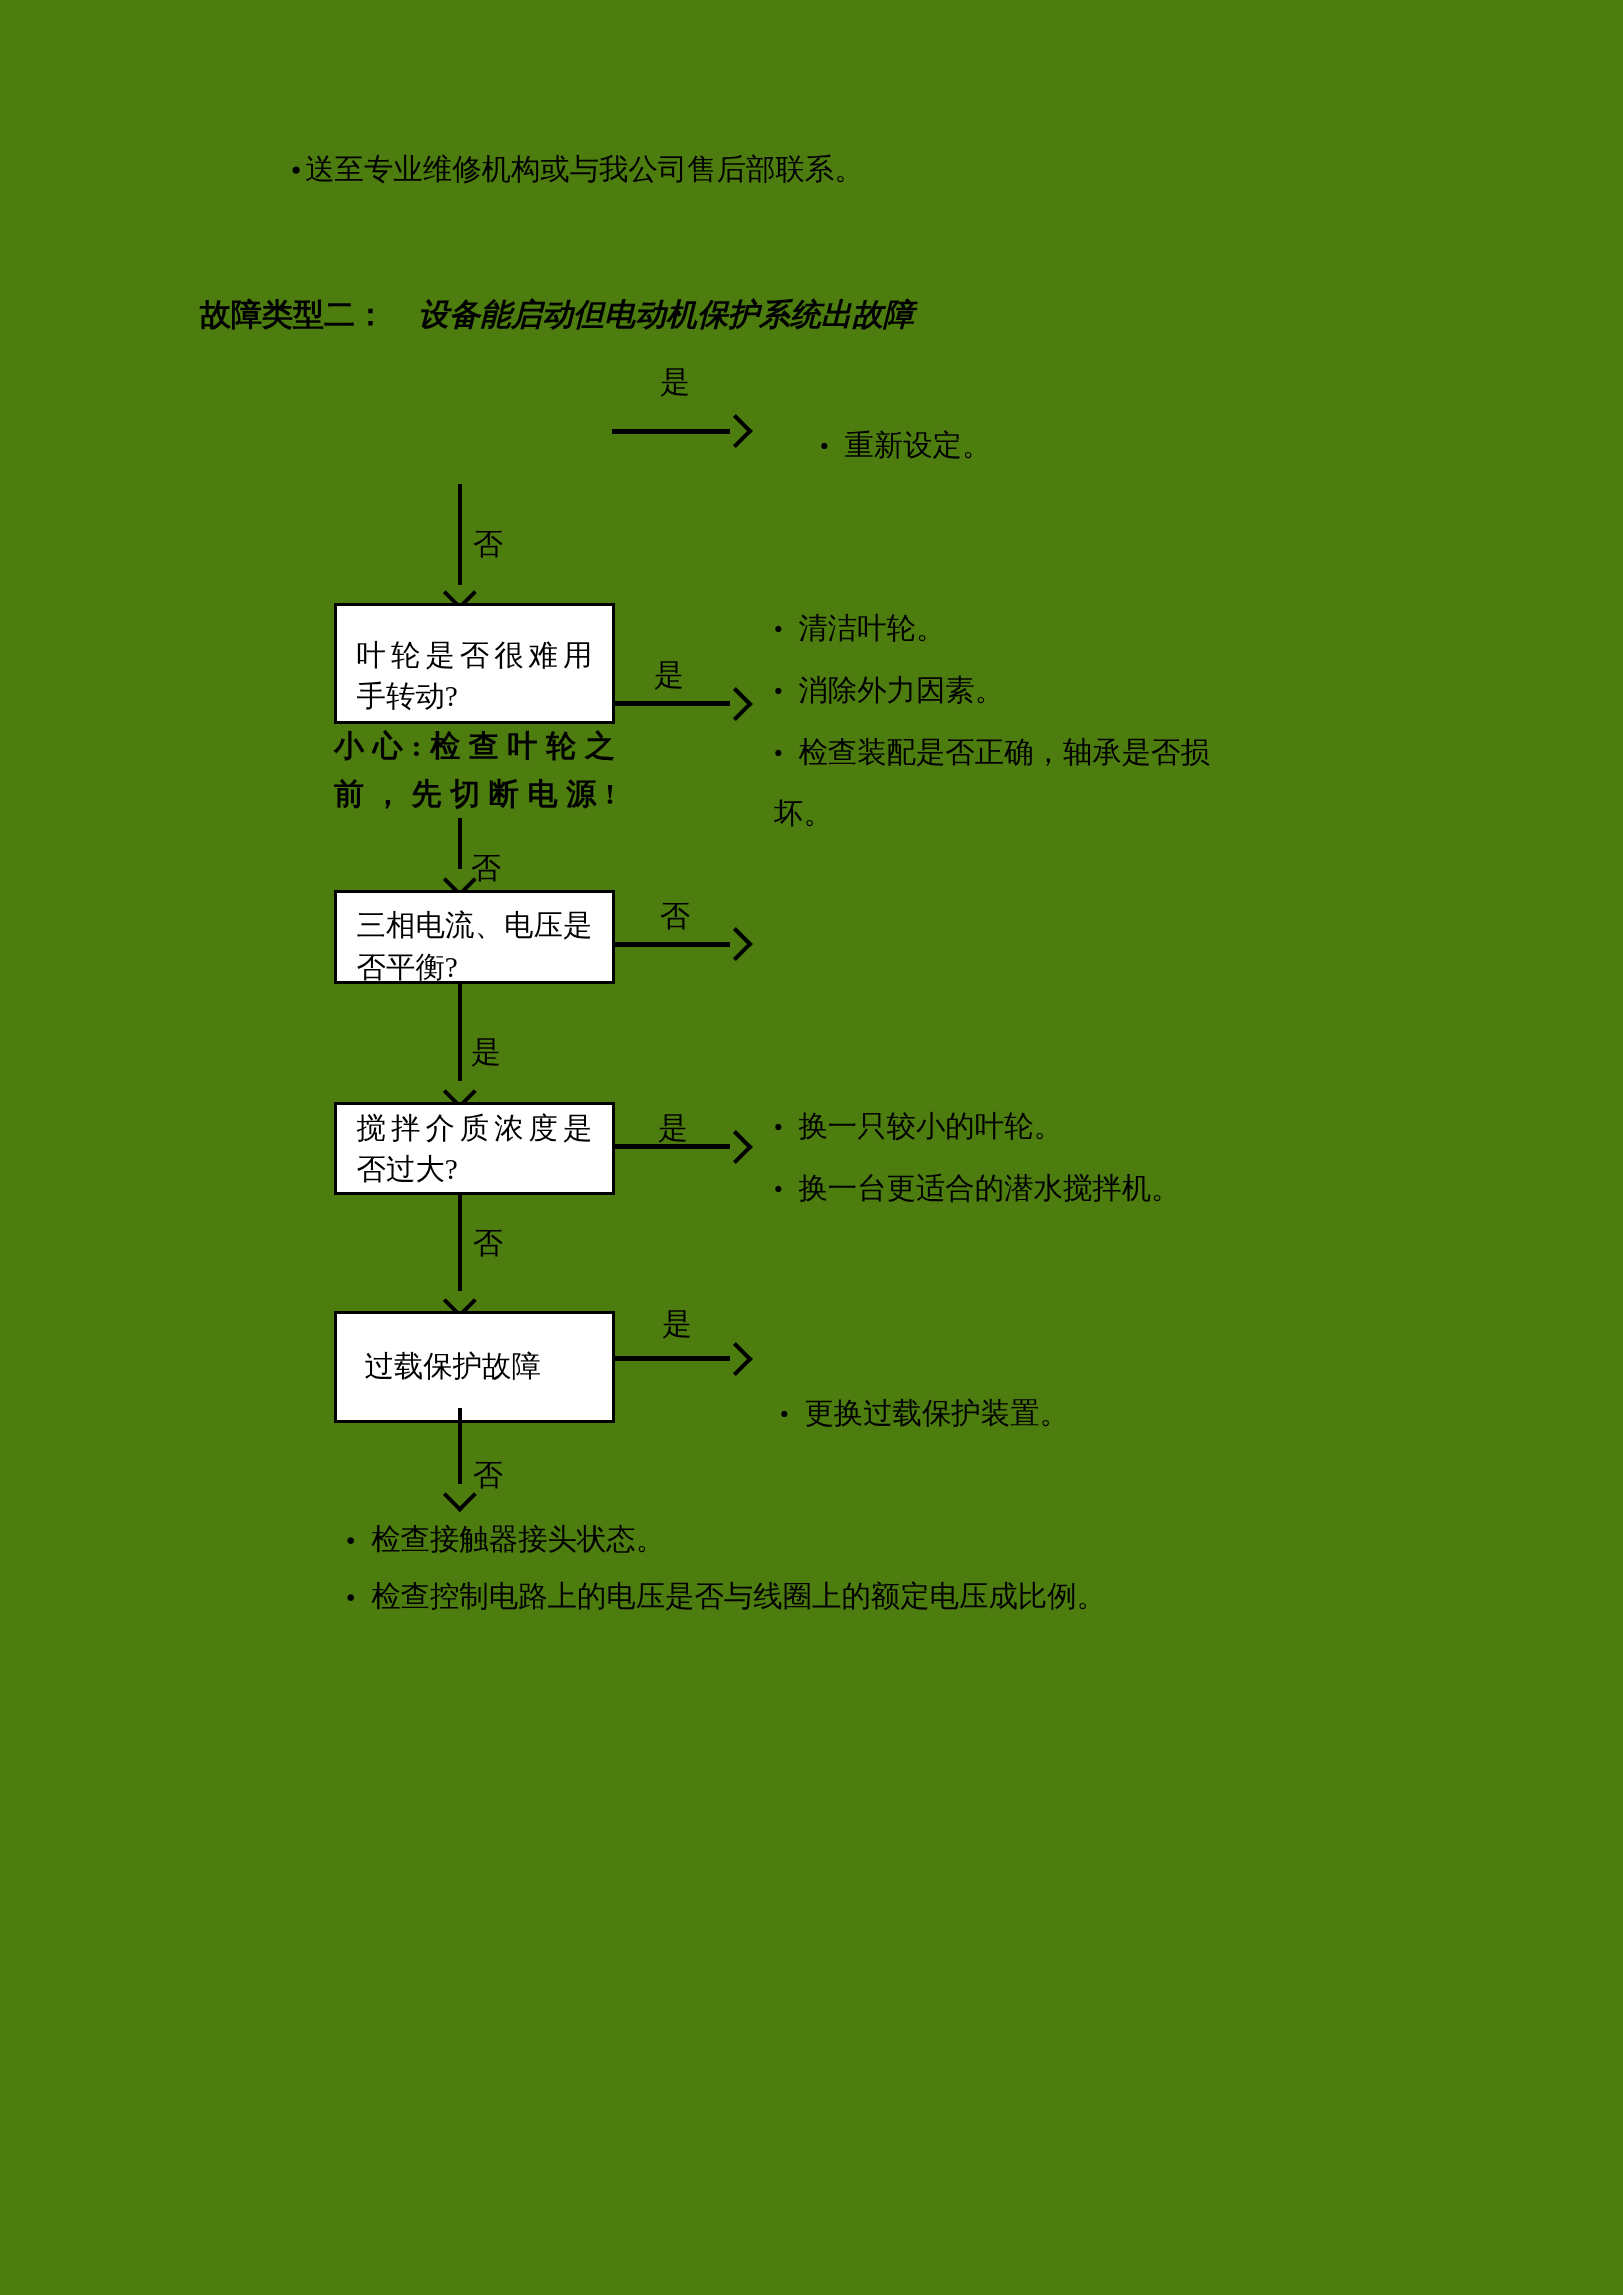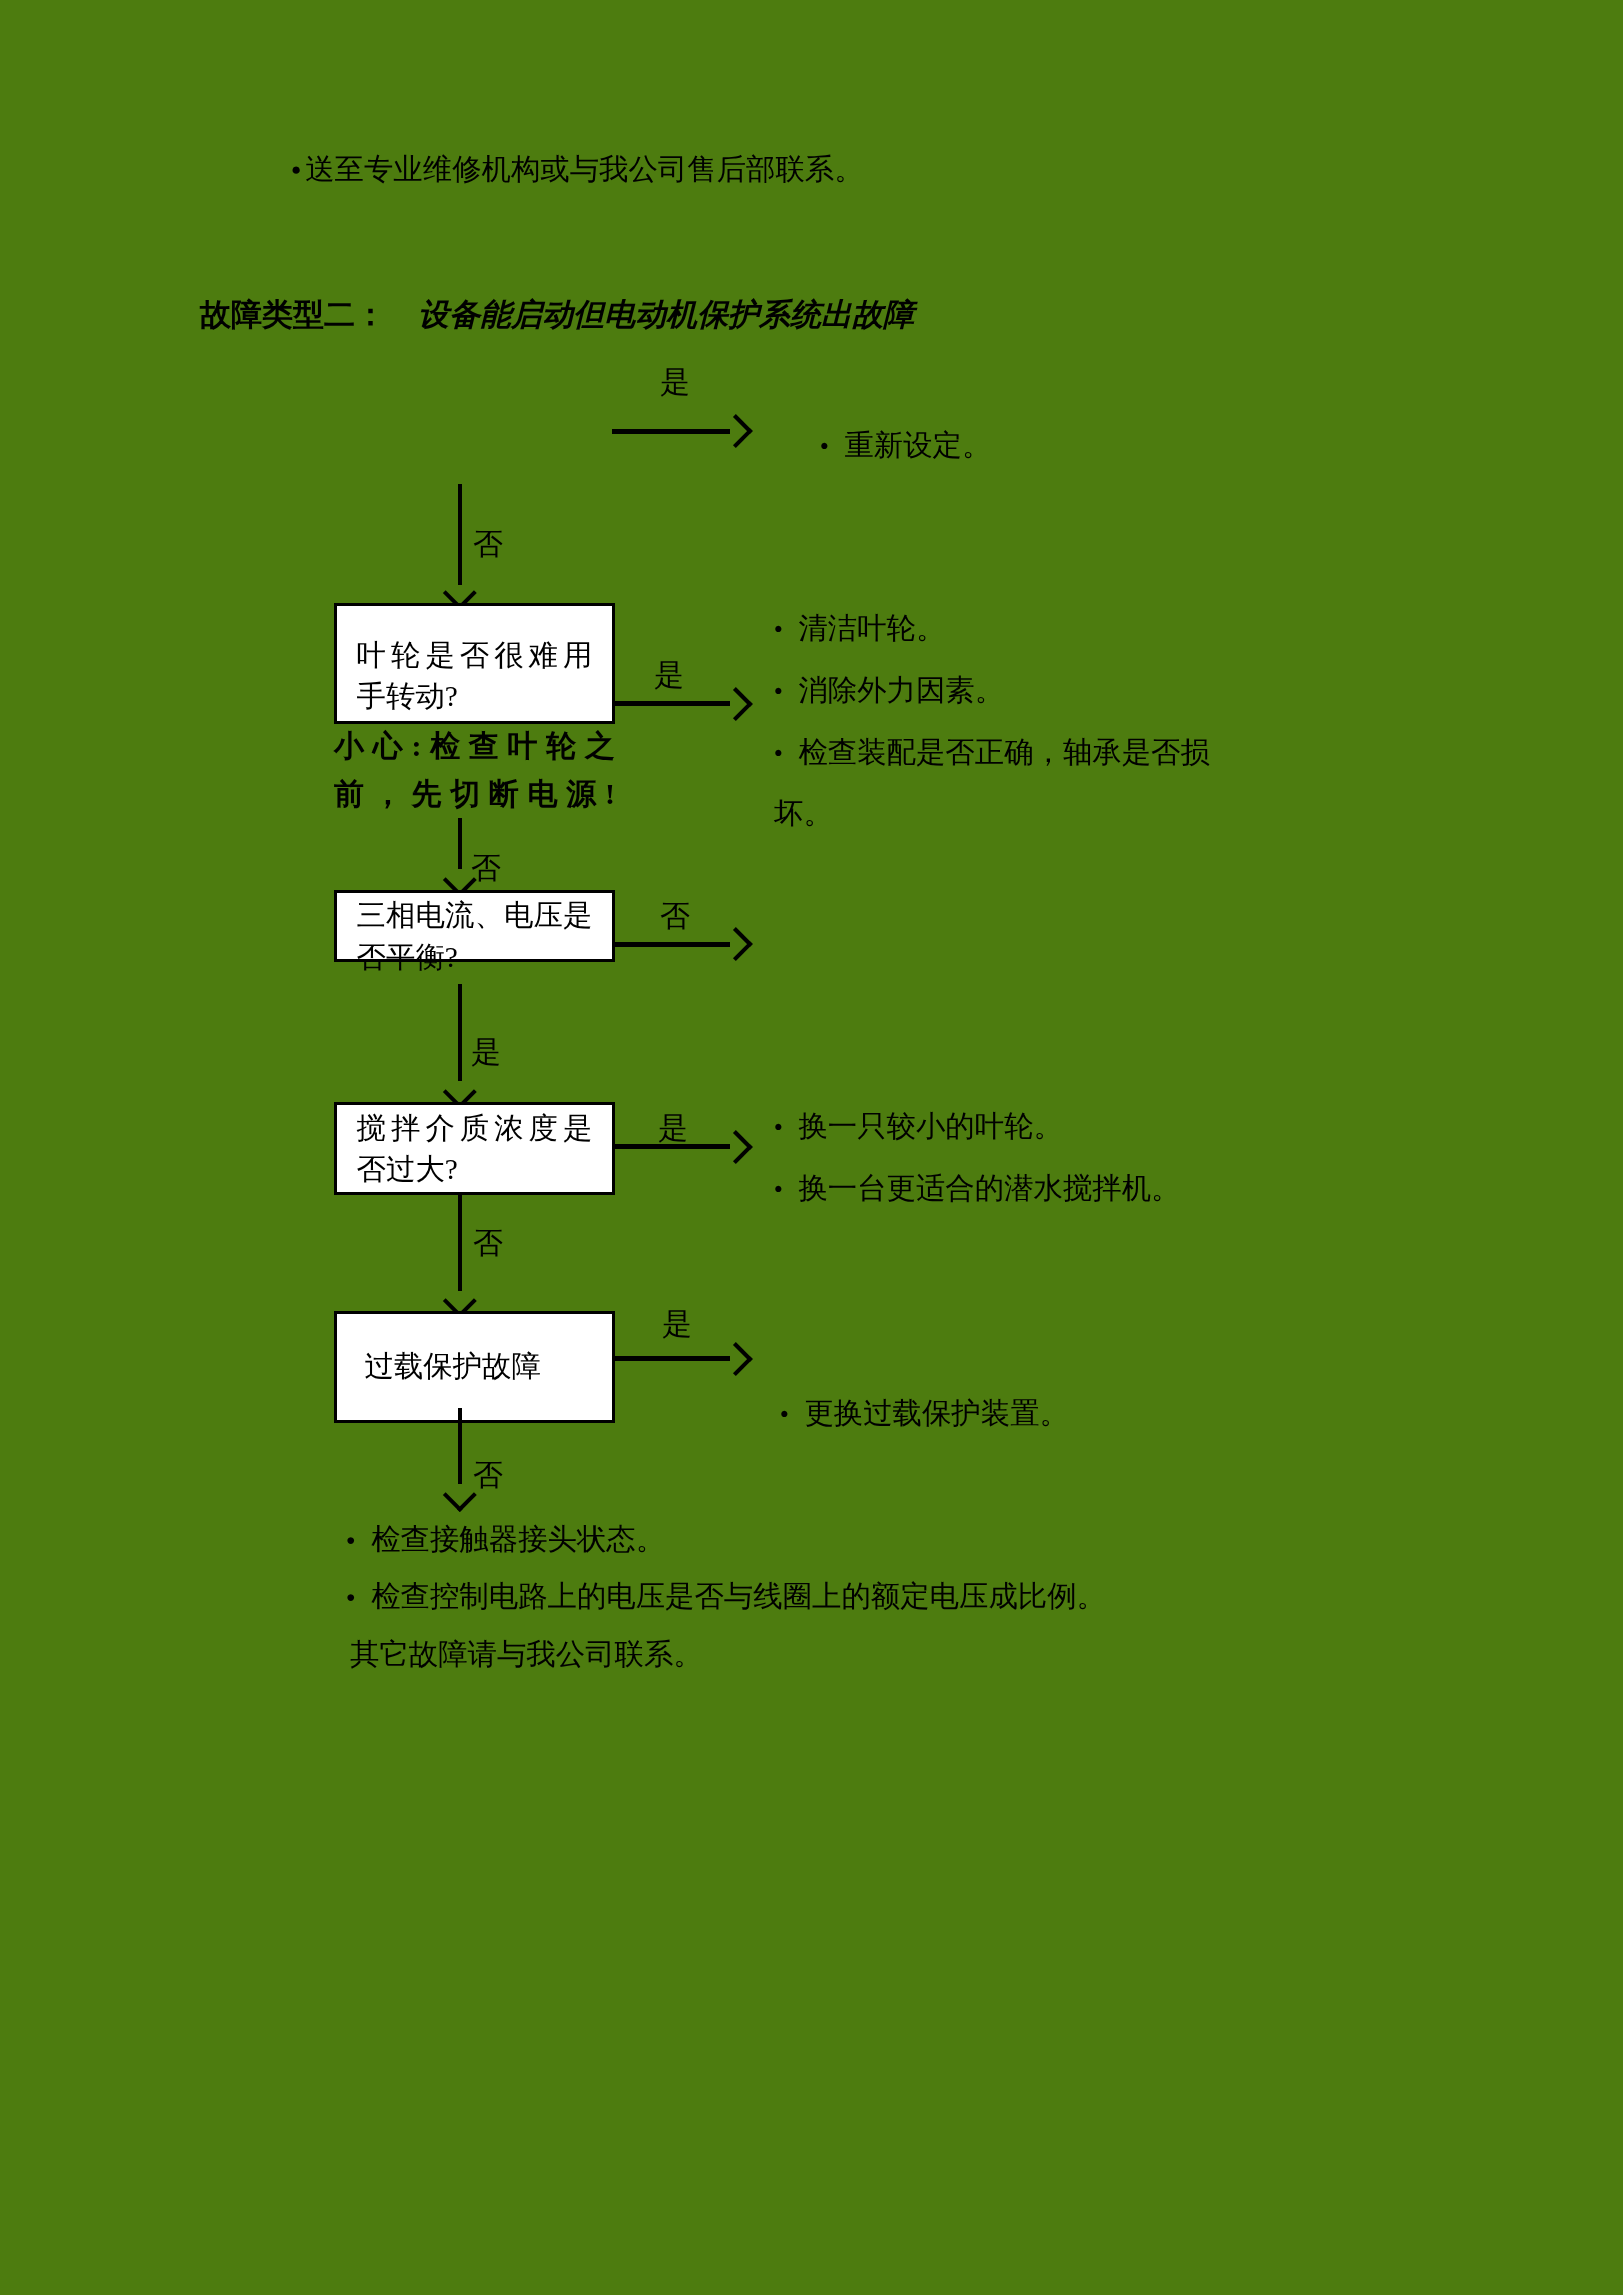--- a/index.html
+++ b/index.html
@@ -31,21 +31,21 @@
     box-sizing:border-box;
     padding:0 19.6px;
     font-size:29.4px;
   }
   .bline{width:100%;}
   .bline.just{text-align:justify;text-align-last:justify;}
   .q1{top:353px;height:131px;padding-top:4.6px;}
   .q1 .bline{line-height:39px;}
   .q2{top:603px;height:121px;padding-top:29px;}
   .q2 .bline{line-height:41px;}
-  .q3{top:890px;height:72px;padding-top:1px;}
+  .q3{top:890px;height:94px;padding-top:11px;}
   .q3 .bline{line-height:42px;}
   .q4{top:1102px;height:93px;padding-top:3.3px;}
   .q4 .bline{line-height:41px;}
   .q5{top:1311px;height:112px;display:flex;align-items:center;padding:0 0 0 27.5px;}
 
   
   .caption{left:334px;top:722px;width:281px;font-size:30px;font-weight:bold;}
   .caption .cline{line-height:48px;text-align:justify;text-align-last:justify;}
 
   
@@ -159,16 +159,15 @@
   <div class="abs vshaft" style="top:1408px;height:76px;"></div>
   <div class="abs chev-down" style="top:1483px;"></div>
   <div class="abs blabel" style="left:473px;top:1454px;">否</div>
 
   <div class="abs bot" style="left:346px;top:1510px;">
     <span class="dot">●</span><span>检查接触器接头状态。</span>
   </div>
   <div class="abs bot" style="left:346px;top:1567px;">
     <span class="dot">●</span><span>检查控制电路上的电压是否与线圈上的额定电压成比例。</span>
   </div>
-  <div class="abs footer" style="left:350px;top:1625px;">其它故障请与我公司联系。</div>
 
 </div>
 
 
 </body></html>

